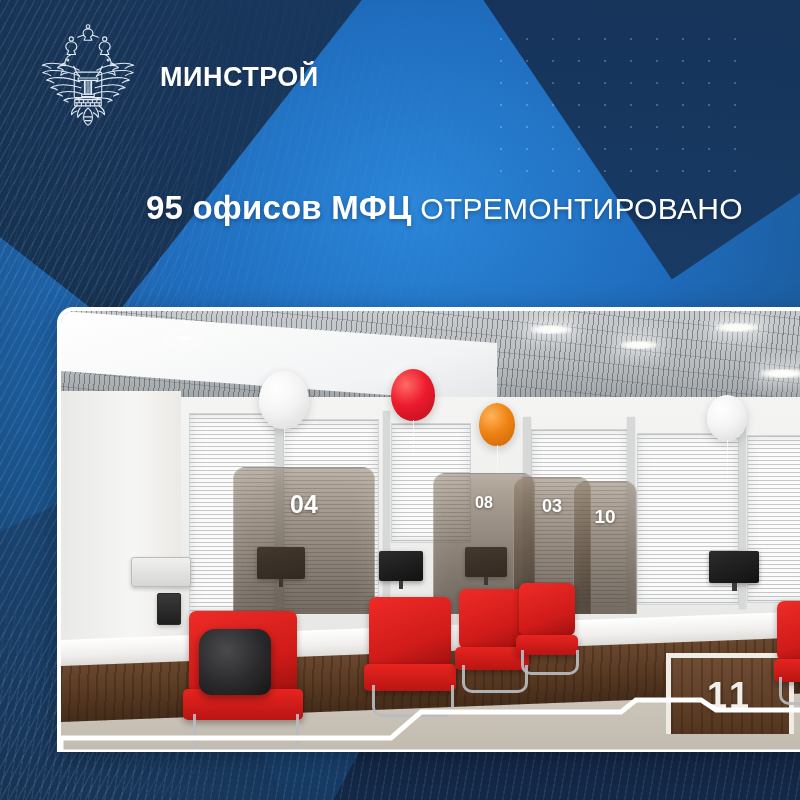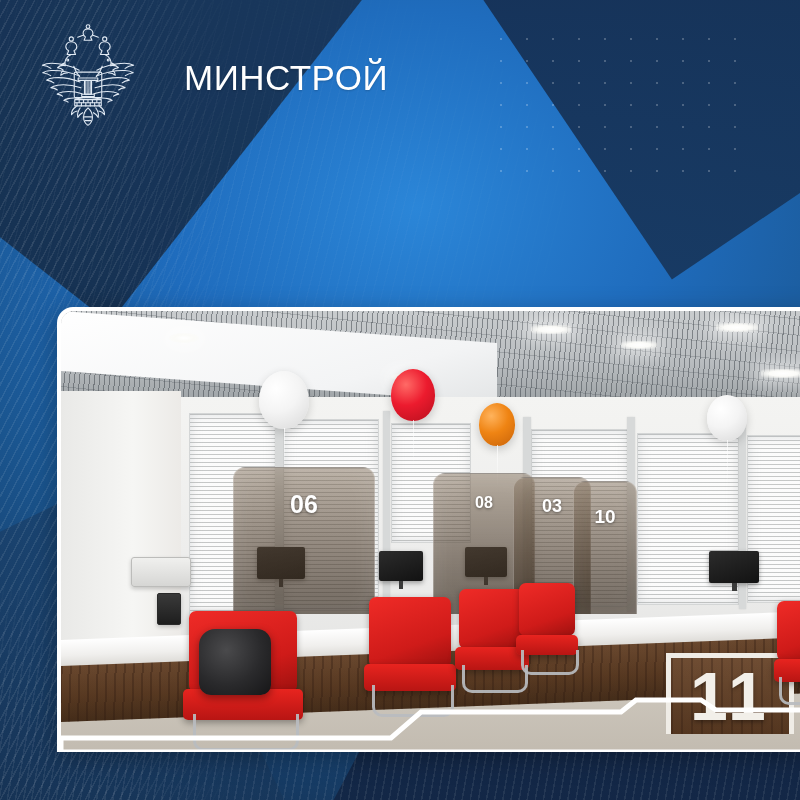--- a/index.html
+++ b/index.html
@@ -80,24 +80,23 @@
     background-size:26px 22px;
     opacity:.75;pointer-events:none;
   }
 
   
   .logo-row{
     position:absolute;left:34px;top:22px;display:flex;align-items:center;gap:18px;
   }
   .emblem{width:108px;height:112px;flex:0 0 auto;}
   .logo-text{
-    color:#ffffff;font-weight:normal;letter-spacing:.5px;line-height:1.08;
-    font-size:35px;text-transform:uppercase;
+    color:#ffffff;font-weight:bold;letter-spacing:.5px;line-height:1.08;
+    font-size:27px;text-transform:uppercase;
     text-shadow:0 1px 2px rgba(0,0,0,.18);
-    margin-left:24px;
   }
   .logo-text .l2{display:block;}
 
   
   .headline{
     position:absolute;left:146px;top:190px;width:640px;
     color:#ffffff;line-height:1.12;
     text-shadow:0 2px 4px rgba(0,20,45,.35);
   }
   .headline .line{display:block;white-space:nowrap;}
@@ -192,21 +191,21 @@
   
   .panel11{
     position:absolute;right:18px;bottom:18px;width:118px;height:76px;
     background:
       repeating-linear-gradient(90deg, rgba(60,36,22,.35) 0 2px, rgba(128,86,52,.10) 2px 10px),
       linear-gradient(180deg,#6d4c33 0%,#4e321d 100%);
     border:5px solid #efece6;border-bottom:none;
     display:flex;align-items:center;justify-content:center;
   }
   .panel11 .num11{
-    color:#f2efe9;font-weight:bold;font-size:68px;letter-spacing:4px;line-height:1;
+    color:#f2efe9;font-weight:bold;font-size:36px;letter-spacing:4px;line-height:1;
     text-shadow:0 2px 4px rgba(0,0,0,.35);
   }
   
   .chair{position:absolute;}
   .chair .back{
     position:absolute;left:0;top:0;width:100%;height:58%;
     background:linear-gradient(160deg,#ef2b27 0%,#cf1b19 65%,#9d110f 100%);
     border-radius:7px;
     box-shadow:0 2px 6px rgba(0,0,0,.3);
   }
@@ -324,20 +323,21 @@
         <path d="M55 86.5c-3 2.6-4.5 5.8-4.5 9.4 0 3.6 1.7 6.4 4.5 8.3 2.8-1.9 4.5-4.7 4.5-8.3 0-3.6-1.5-6.8-4.5-9.4z"></path>
         <path d="M51.4 95.6h7.2 M52 99.4h6"></path>
       </g>
     </svg>
     <div class="logo-text">
       <span class="l1">МИНСТРОЙ</span>
     </div>
   </div>
 
   <div class="headline">
+    <span class="line"><span class="hl-strong">95 офисов МФЦ</span><span class="hl-light"> ОТРЕМОНТИРОВАНО</span></span>
   </div>
 
   <div class="photo-wrap">
     <div class="photo">
 
       <div class="ceiling">
         <div class="ceiling-grid"></div>
         <div class="ceiling-white"></div>
       </div>
       <div class="lamp" style="left:108px;top:22px;width:30px;height:10px;border-radius:50%;"></div>
@@ -375,21 +375,21 @@
       <div class="counter-top"></div>
 
       <div class="monitor" style="left:196px;top:236px;width:48px;height:32px;"></div>
       <div class="monitor" style="left:318px;top:240px;width:44px;height:30px;"></div>
       <div class="monitor" style="left:404px;top:236px;width:42px;height:30px;"></div>
       <div class="monitor" style="left:648px;top:240px;width:50px;height:32px;"></div>
       <div class="printer" style="left:70px;top:246px;width:58px;height:28px;"></div>
       <div class="printer" style="left:96px;top:282px;width:22px;height:30px;border-radius:2px;background:linear-gradient(180deg,#3a3a3a,#1e1e1e);border-color:#2a2a2a;"></div>
 
       <div class="screen" style="left:172px;top:156px;width:140px;height:146px;">
-        <span class="num" style="top:22px;font-size:25px;">06</span>
+        <span class="num" style="top:22px;font-size:25px;">04</span>
       </div>
       <div class="screen" style="left:372px;top:162px;width:100px;height:140px;">
         <span class="num" style="top:20px;font-size:16px;">08</span>
       </div>
       <div class="screen" style="left:452px;top:166px;width:76px;height:136px;">
         <span class="num" style="top:18px;font-size:18px;">03</span>
       </div>
       <div class="screen" style="left:512px;top:170px;width:62px;height:132px;">
         <span class="num" style="top:24px;font-size:19px;">10</span>
       </div>

